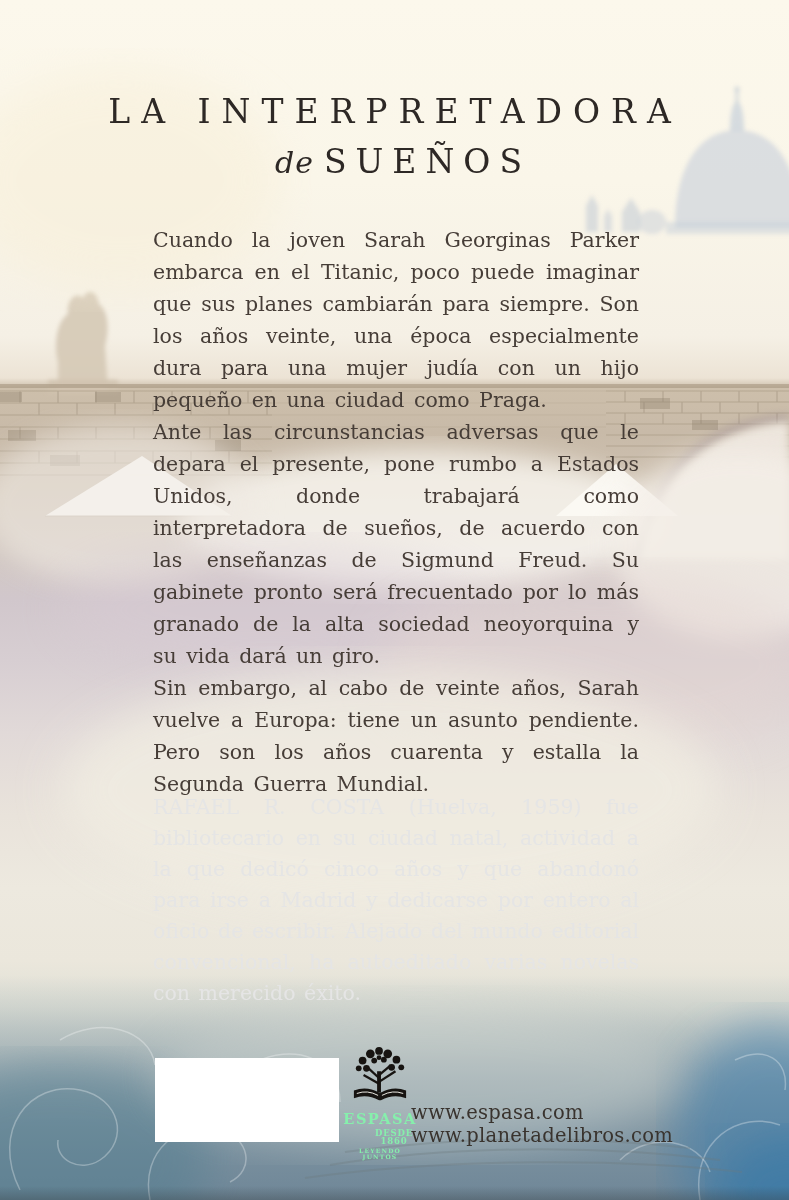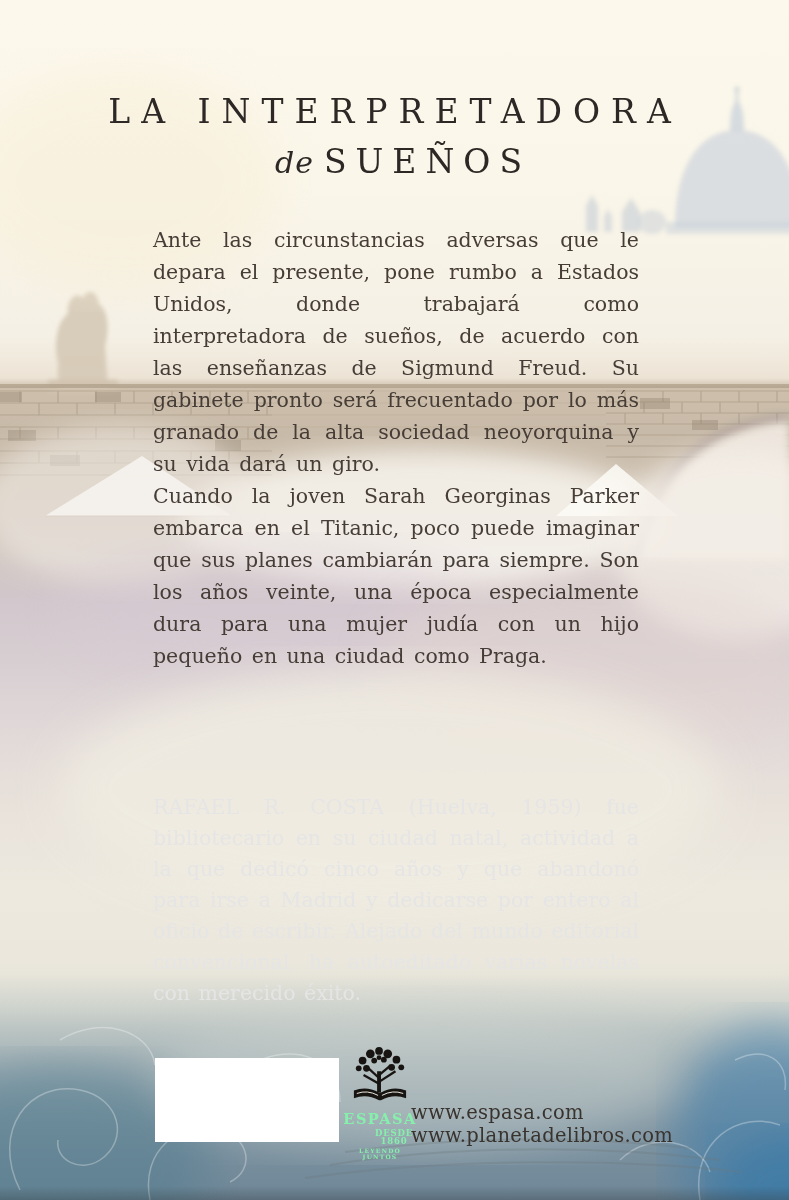--- a/index.html
+++ b/index.html
@@ -182,22 +182,23 @@
   <div class="bottom-shade"></div>
 
   <div class="title">
     <div class="title-line1">LA INTERPRETADORA</div>
     <div class="title-line2">
       <span class="title-script">de</span><span>SUEÑOS</span>
     </div>
   </div>
 
   <div class="synopsis">
+    <p>Cuando la joven Sarah Georginas Parker embarca en el Titanic, poco puede imaginar que sus planes cambiarán para siempre. Son los años veinte, una época especialmente dura para una mujer judía con un hijo pequeño en una ciudad como Praga.</p>
     <p>Ante las circunstancias adversas que le depara el presente, pone rumbo a Estados Unidos, donde trabajará como interpretadora de sueños, de acuerdo con las enseñanzas de Sigmund Freud. Su gabinete pronto será frecuentado por lo más granado de la alta sociedad neoyorquina y su vida dará un giro.</p>
-    <p>Cuando la joven Sarah Georginas Parker embarca en el Titanic, poco puede imaginar que sus planes cambiarán para siempre. Son los años veinte, una época especialmente dura para una mujer judía con un hijo pequeño en una ciudad como Praga.</p>
+    <p>Sin embargo, al cabo de veinte años, Sarah vuelve a Europa: tiene un asunto pendiente. Pero son los años cuarenta y estalla la Segunda Guerra Mundial.</p>
   </div>
 
   <div class="bio">RAFAEL R. COSTA (Huelva, 1959) fue bibliotecario en su ciudad natal, actividad a la que dedicó cinco años y que abandonó para irse a Madrid y dedicarse por entero al oficio de escribir. Alejado del mundo editorial convencional, ha autoeditado varias novelas con merecido éxito.</div>
 
   <div class="barcode-box"></div>
 
   <div class="espasa">
     <svg width="58" height="64" viewBox="0 0 60 66" aria-hidden="true">
       <g fill="#171411">
         <circle cx="12" cy="15" r="4"></circle>

